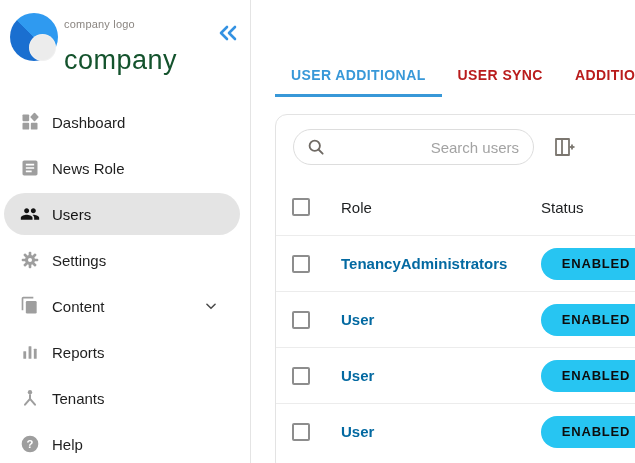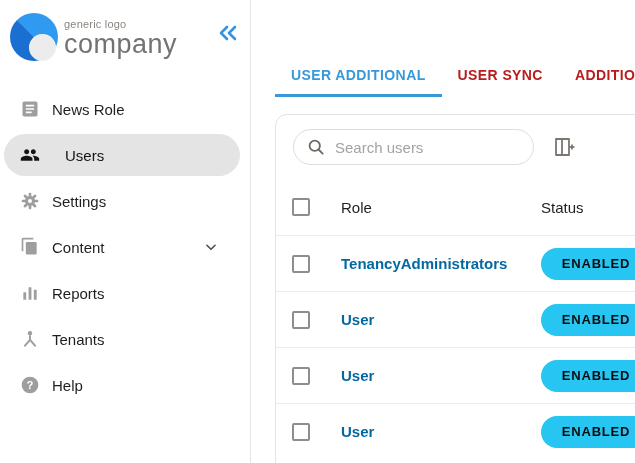--- a/index.html
+++ b/index.html
@@ -10,48 +10,48 @@
   
   .sidebar { width:251px; min-width:251px; height:100%; background:#fff;
     border-right:1px solid #e4e4e4; position:relative; }
   .logo-row { display:flex; align-items:flex-start; padding:13px 12px 0 10px; position:relative; }
   .logo-mark { width:48px; height:48px; border-radius:50%;
     background:linear-gradient(45deg,#1a6fd0 50%,#2f9af0 50%); position:relative; flex:none; }
   .logo-mark .inner { position:absolute; left:19px; top:21px; width:27px; height:27px;
     border-radius:50%; background:#ececec; box-shadow:0 0 0 1px rgba(255,255,255,.25) inset; }
   .logo-text { margin-left:6px; padding-top:6px; line-height:1; }
   .logo-small { font-size:11px; color:#8a8580; letter-spacing:.2px; }
-  .logo-brand { font-size:27px; color:#737373; letter-spacing:.5px; margin-top:1px;text-align:center; }
+  .logo-brand { font-size:27px; color:#14532d; letter-spacing:.5px; margin-top:17px;text-align:center; }
   .collapse-btn { position:absolute; right:12px; top:24px; width:20px; height:18px; cursor:pointer; }
 
   .nav { margin-top:27px; }
   .nav-item { display:flex; align-items:center; height:42px; margin:0 10px 4px 4px;
     padding-left:16px; border-radius:21px; cursor:pointer; }
-  .nav-item.active { background:#e4e4e4;gap:13px; }
+  .nav-item.active { background:#e4e4e4; }
   .nav-icon { width:20px; height:20px; margin-right:12px; flex:none; display:flex;
     align-items:center; justify-content:center; }
   .nav-label { font-size:15px; color:#1f1f1f; }
   .nav-item.active .nav-label { color:#141414; }
   .nav-caret { margin-left:auto; margin-right:22px; display:flex; }
 
   
   .main { flex:1; position:relative; background:#fff; }
   .tabs { display:flex; margin-top:55px; padding-left:24px; white-space:nowrap; }
   .tab { height:42px; padding:0 16px; display:flex; align-items:center;
     font-size:14px; font-weight:bold; letter-spacing:.4px; color:#b91c1c;
     border-bottom:3px solid transparent; cursor:pointer; }
   .tab.active { color:#3898d8; border-bottom-color:#3898d8; }
 
   .card { margin:17px 0 0 24px; width:430px; height:360px;
     border:1px solid #e3e3e3; border-radius:12px; background:#fff; }
   .toolbar { display:flex; align-items:center; padding:14px 0 14px 17px; height:64px; }
   .search-wrap { position:relative; width:241px; height:36px; }
   .search-wrap input { width:100%; height:36px; border:1px solid #ddd; border-radius:18px;
     padding:0 14px 0 41px; font-size:15px; color:#333; outline:none;
-    font-family:"Liberation Sans", sans-serif; }
+    font-family:"Liberation Sans", sans-serif;text-align:right; }
   .search-wrap input::placeholder { color:#a3a3a3; }
   .search-ico { position:absolute; left:13px; top:8px; }
   .colbtn { margin-left:18px; width:26px; height:26px; display:flex; align-items:center;
     justify-content:center; cursor:pointer; }
 
   .trow { display:flex; align-items:center; height:56px; border-top:1px solid #ececec; }
   .trow.head { border-top:none; }
   .cell-check { width:65px; padding-left:16px; flex:none; }
   .checkbox { width:18px; height:18px; border:2px solid #8d8d8d; border-radius:2px;
     background:#fff; cursor:pointer; }
@@ -67,35 +67,46 @@
 <body>
 
 <div class="app">
 
   <aside class="sidebar">
     <div class="logo-row">
       <div class="logo-mark">
         <div class="inner"></div>
       </div>
       <div class="logo-text">
-        <div class="logo-small">generic logo</div>
+        <div class="logo-small">company logo</div>
         <div class="logo-brand">company</div>
       </div>
       <span class="collapse-btn">
         <span>
           <svg width="20" height="18" viewBox="0 0 20 18" fill="none" stroke="#3492e2" stroke-width="2.6" stroke-linecap="round" stroke-linejoin="round">
             <polyline points="9,3 3,9 9,15"></polyline>
               <polyline points="17,3 11,9 17,15"></polyline>
           </svg>
         </span>
       </span>
     </div>
 
     <nav class="nav">
 
+      <div class="nav-item">
+        <span class="nav-icon">
+          <svg width="20" height="20" viewBox="0 0 24 24" fill="#9e9e9e">
+            <rect x="3" y="3" width="8" height="8" rx="1"></rect>
+            <rect x="13.6" y="2.2" width="7.6" height="7.6" rx="1" transform="rotate(45 17.4 6)"></rect>
+            <rect x="3" y="13" width="8" height="8" rx="1"></rect>
+            <rect x="13" y="13" width="8" height="8" rx="1"></rect>
+          </svg>
+        </span>
+        <span class="nav-label">Dashboard</span>
+      </div>
 
       <div class="nav-item">
         <span class="nav-icon">
           <svg width="20" height="20" viewBox="0 0 24 24" fill="#9e9e9e">
             <path d="M19 3H5c-1.1 0-2 .9-2 2v14c0 1.1.9 2 2 2h14c1.1 0 2-.9 2-2V5c0-1.1-.9-2-2-2zm-5 14H7v-2h7v2zm3-4H7v-2h10v2zm0-4H7V7h10v2z"></path>
           </svg>
         </span>
         <span class="nav-label">News Role</span>
       </div>
 

